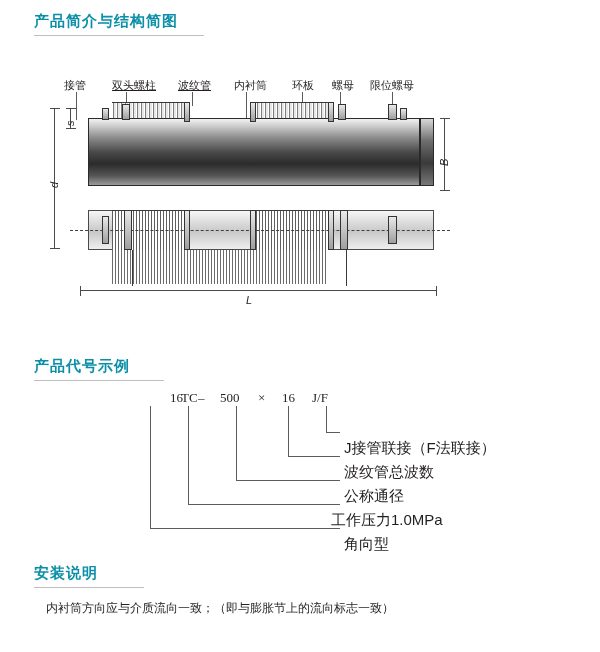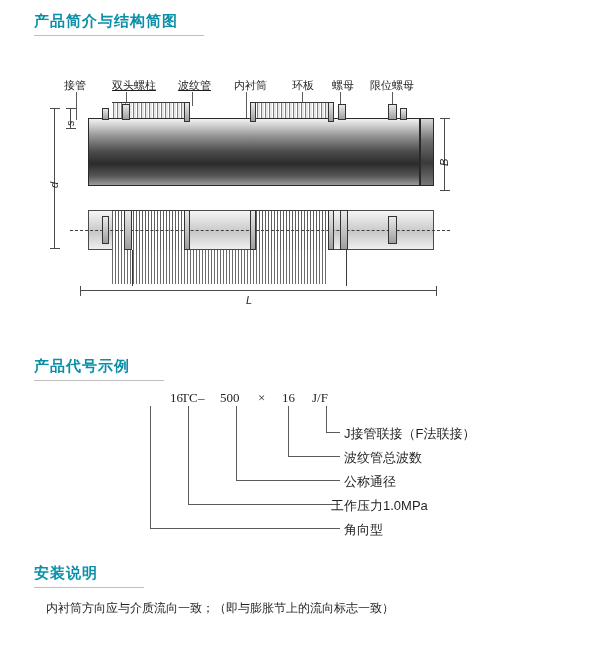--- a/index.html
+++ b/index.html
@@ -177,23 +177,24 @@
   }
   .code-part {
     position: absolute;
     font-size: 13px;
     font-family: "Liberation Serif", serif;
     white-space: nowrap;
     color: #231f20;
   }
   .code-desc {
     position: absolute;
-    font-size: 13px;
+    font-size: 15px;
     white-space: nowrap;
     color: #231f20;
+    margin-top: 14px;
   }
 
   
   #notes {
     position: absolute;
     left: 46px;
     top: 598px;
     width: 520px;
     font-size: 12px;
     line-height: 20px;

